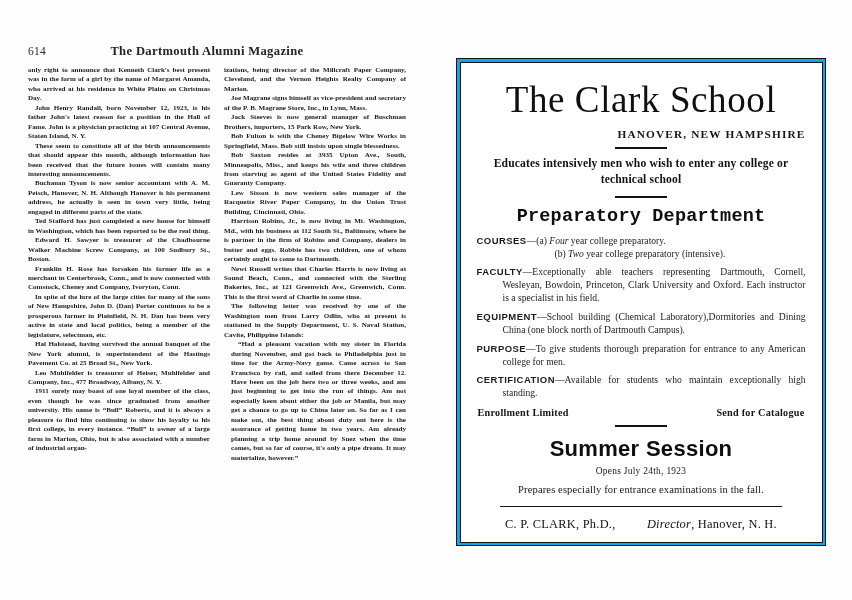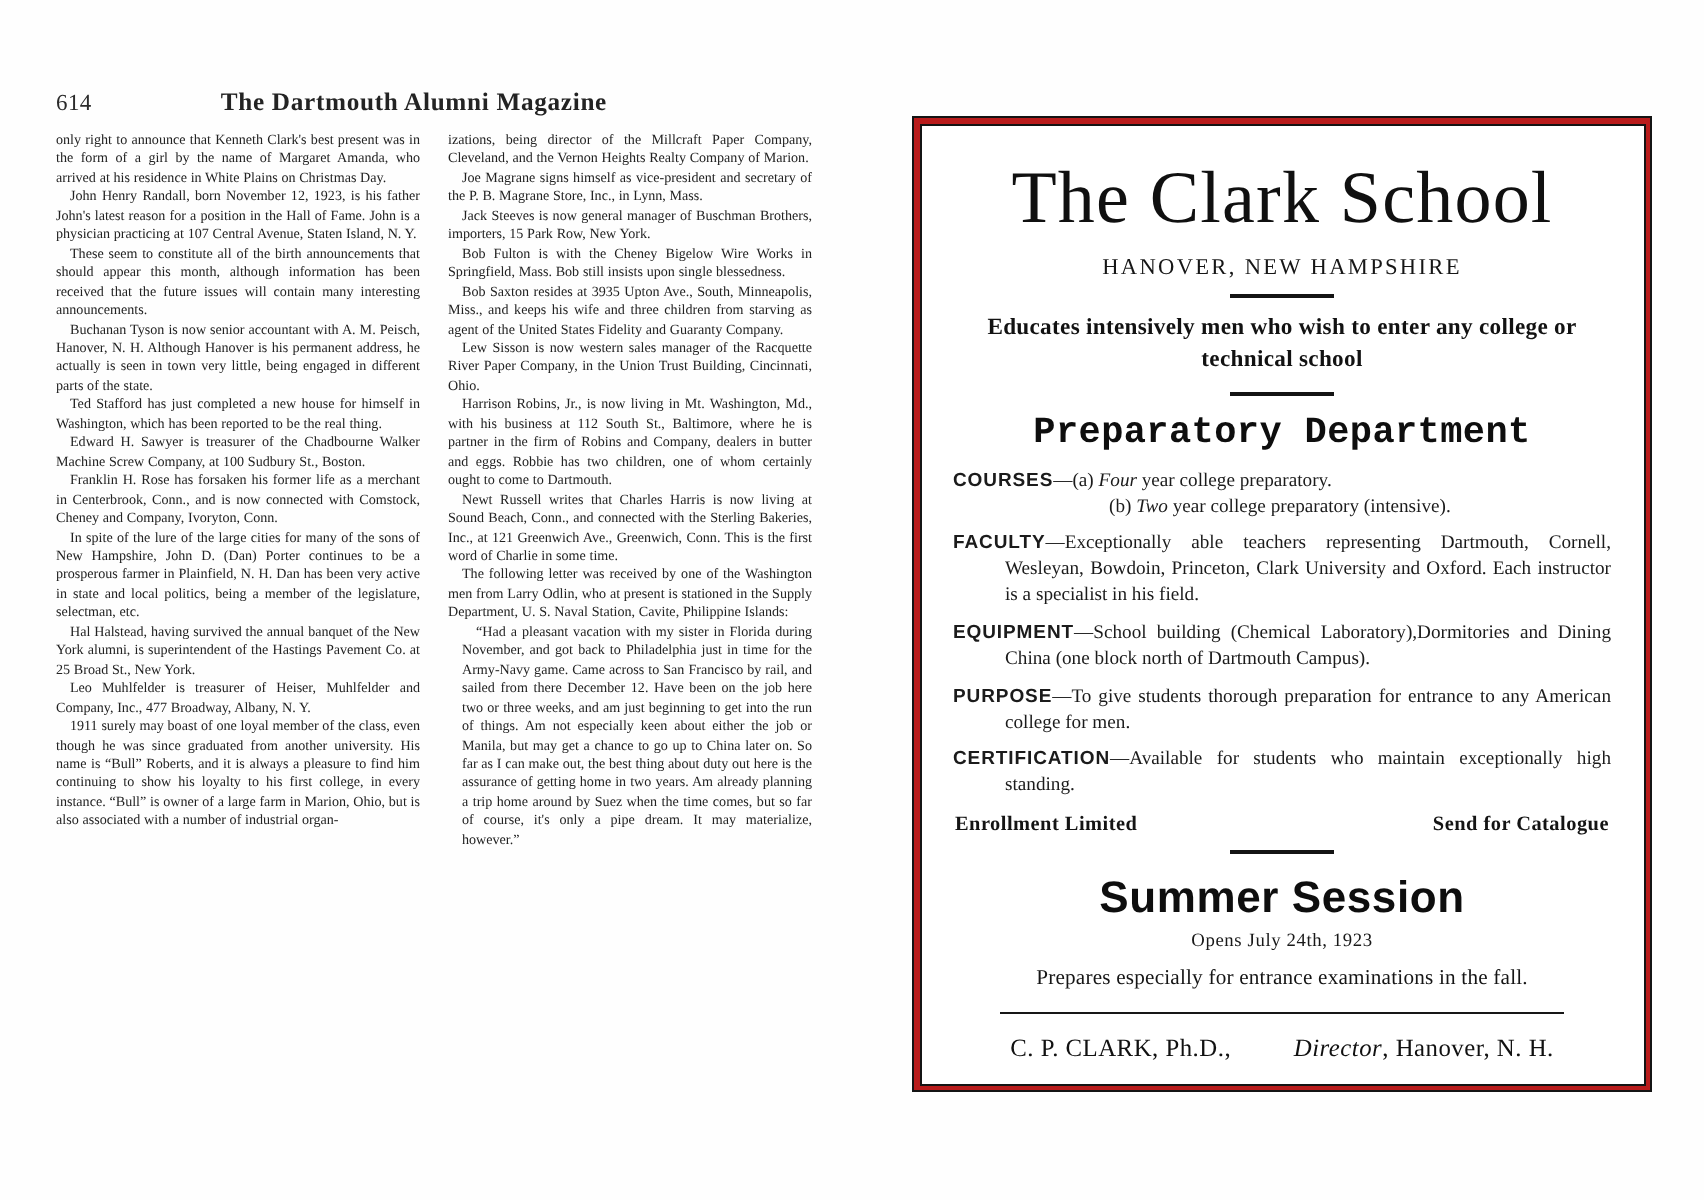--- a/index.html
+++ b/index.html
@@ -70,20 +70,21 @@
   .col {
     width: 182px;
     font-size: 7.05px;
     line-height: 9.45px;
     text-align: justify;
     text-justify: inter-word;
     color: #222;
     -webkit-hyphens: none;
     hyphens: none;
     word-spacing: .1px;
+    font-weight: bold;
   }
   .col p {
     margin: 0;
     text-indent: 7px;
   }
   .col p.noindent { text-indent: 0; }
   .col p.quote {
     text-indent: 7px;
     margin-left: 7px;
     margin-right: 0;
@@ -100,21 +101,21 @@
   }
 
   #ad-outer {
     position: absolute;
     left: 26px;
     top: 58px;
     width: 370px;
     height: 488px;
     border: 1.6px solid #141414;
     padding: 2.5px;
-    background: #b91c1c;
+    background: #0ea5e9;
     box-sizing: border-box;
   }
   #ad-inner {
     width: 100%;
     height: 100%;
     border: 1.1px solid #141414;
     box-sizing: border-box;
     padding: 11px 16px 10px 16px;
     display: flex;
     flex-direction: column;
@@ -125,25 +126,26 @@
     text-align: center;
     font-family: "Liberation Serif", "DejaVu Serif", serif;
     font-size: 37px;
     line-height: 43px;
     font-weight: 400;
     letter-spacing: .6px;
     color: #101010;
     margin-top: 4px;
   }
   #ad-location {
-    text-align: center;
+    text-align: right;
     font-size: 11.3px;
     letter-spacing: 1.15px;
     margin-top: 7px;
     color: #161616;
+    font-weight: bold;
   }
 
   .rule-double {
     width: 52px;
     margin: 7px auto 7px auto;
     border-top: 1.5px solid #141414;
     border-bottom: 1.5px solid #141414;
     height: 2px;
   }
 

